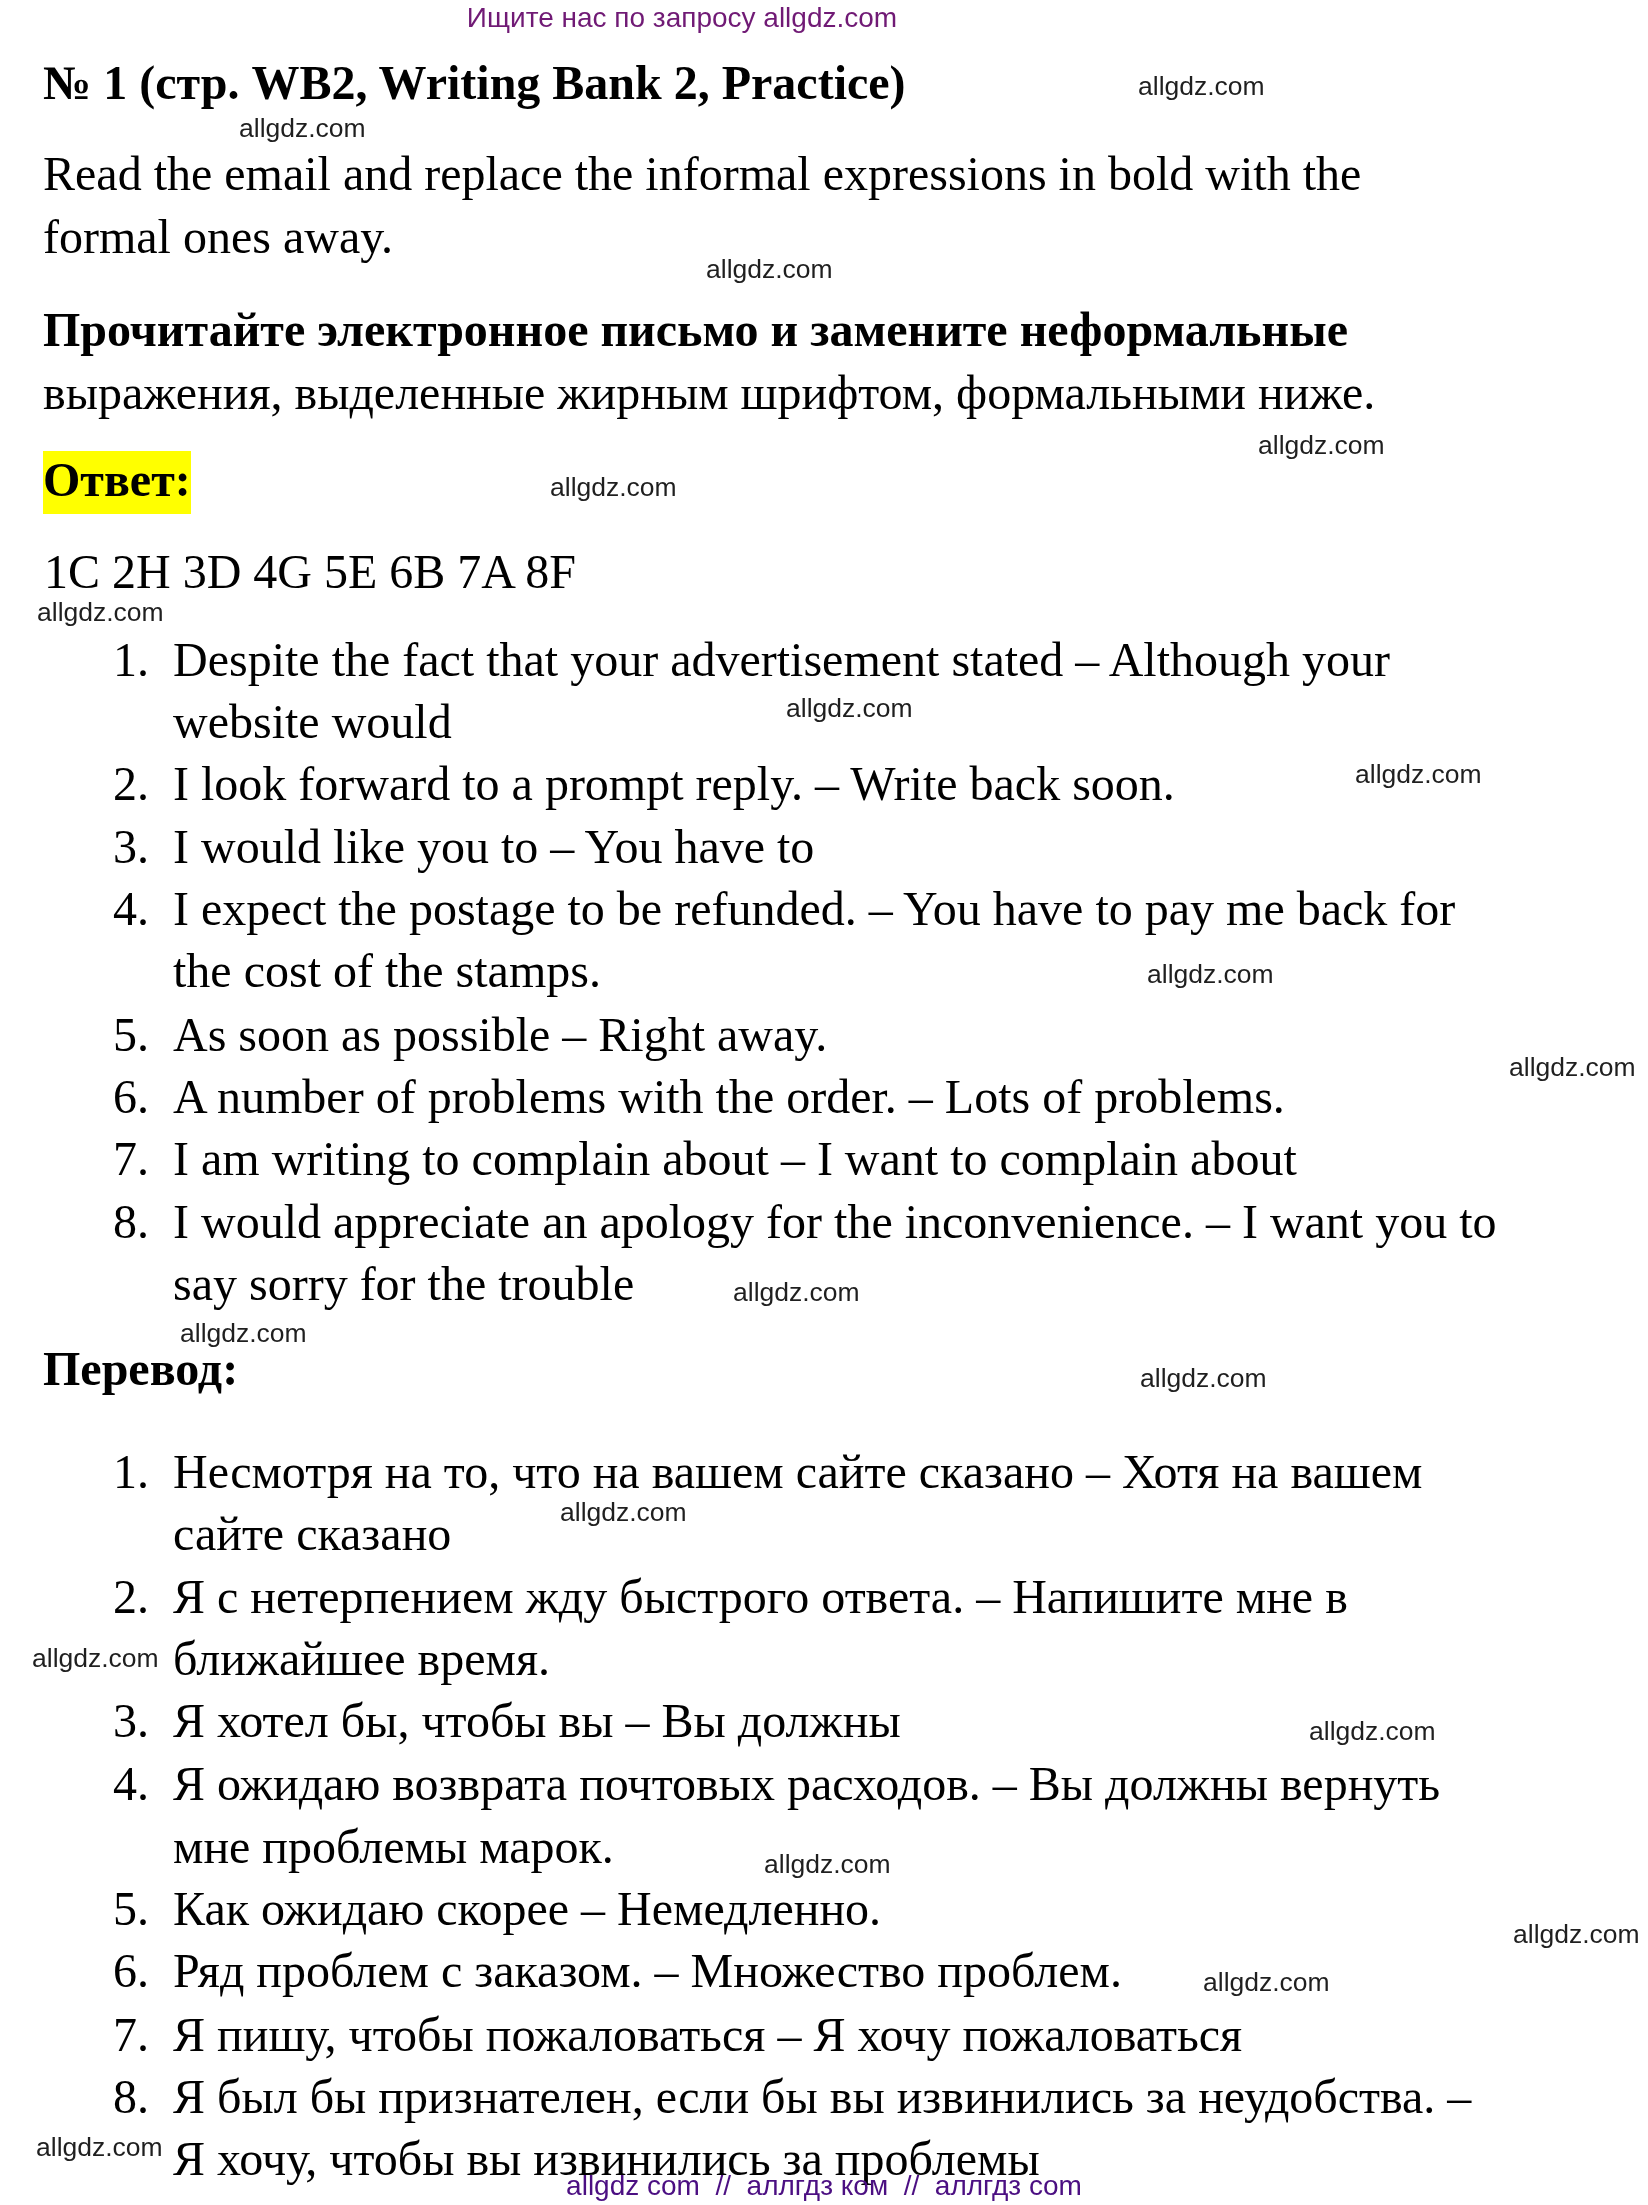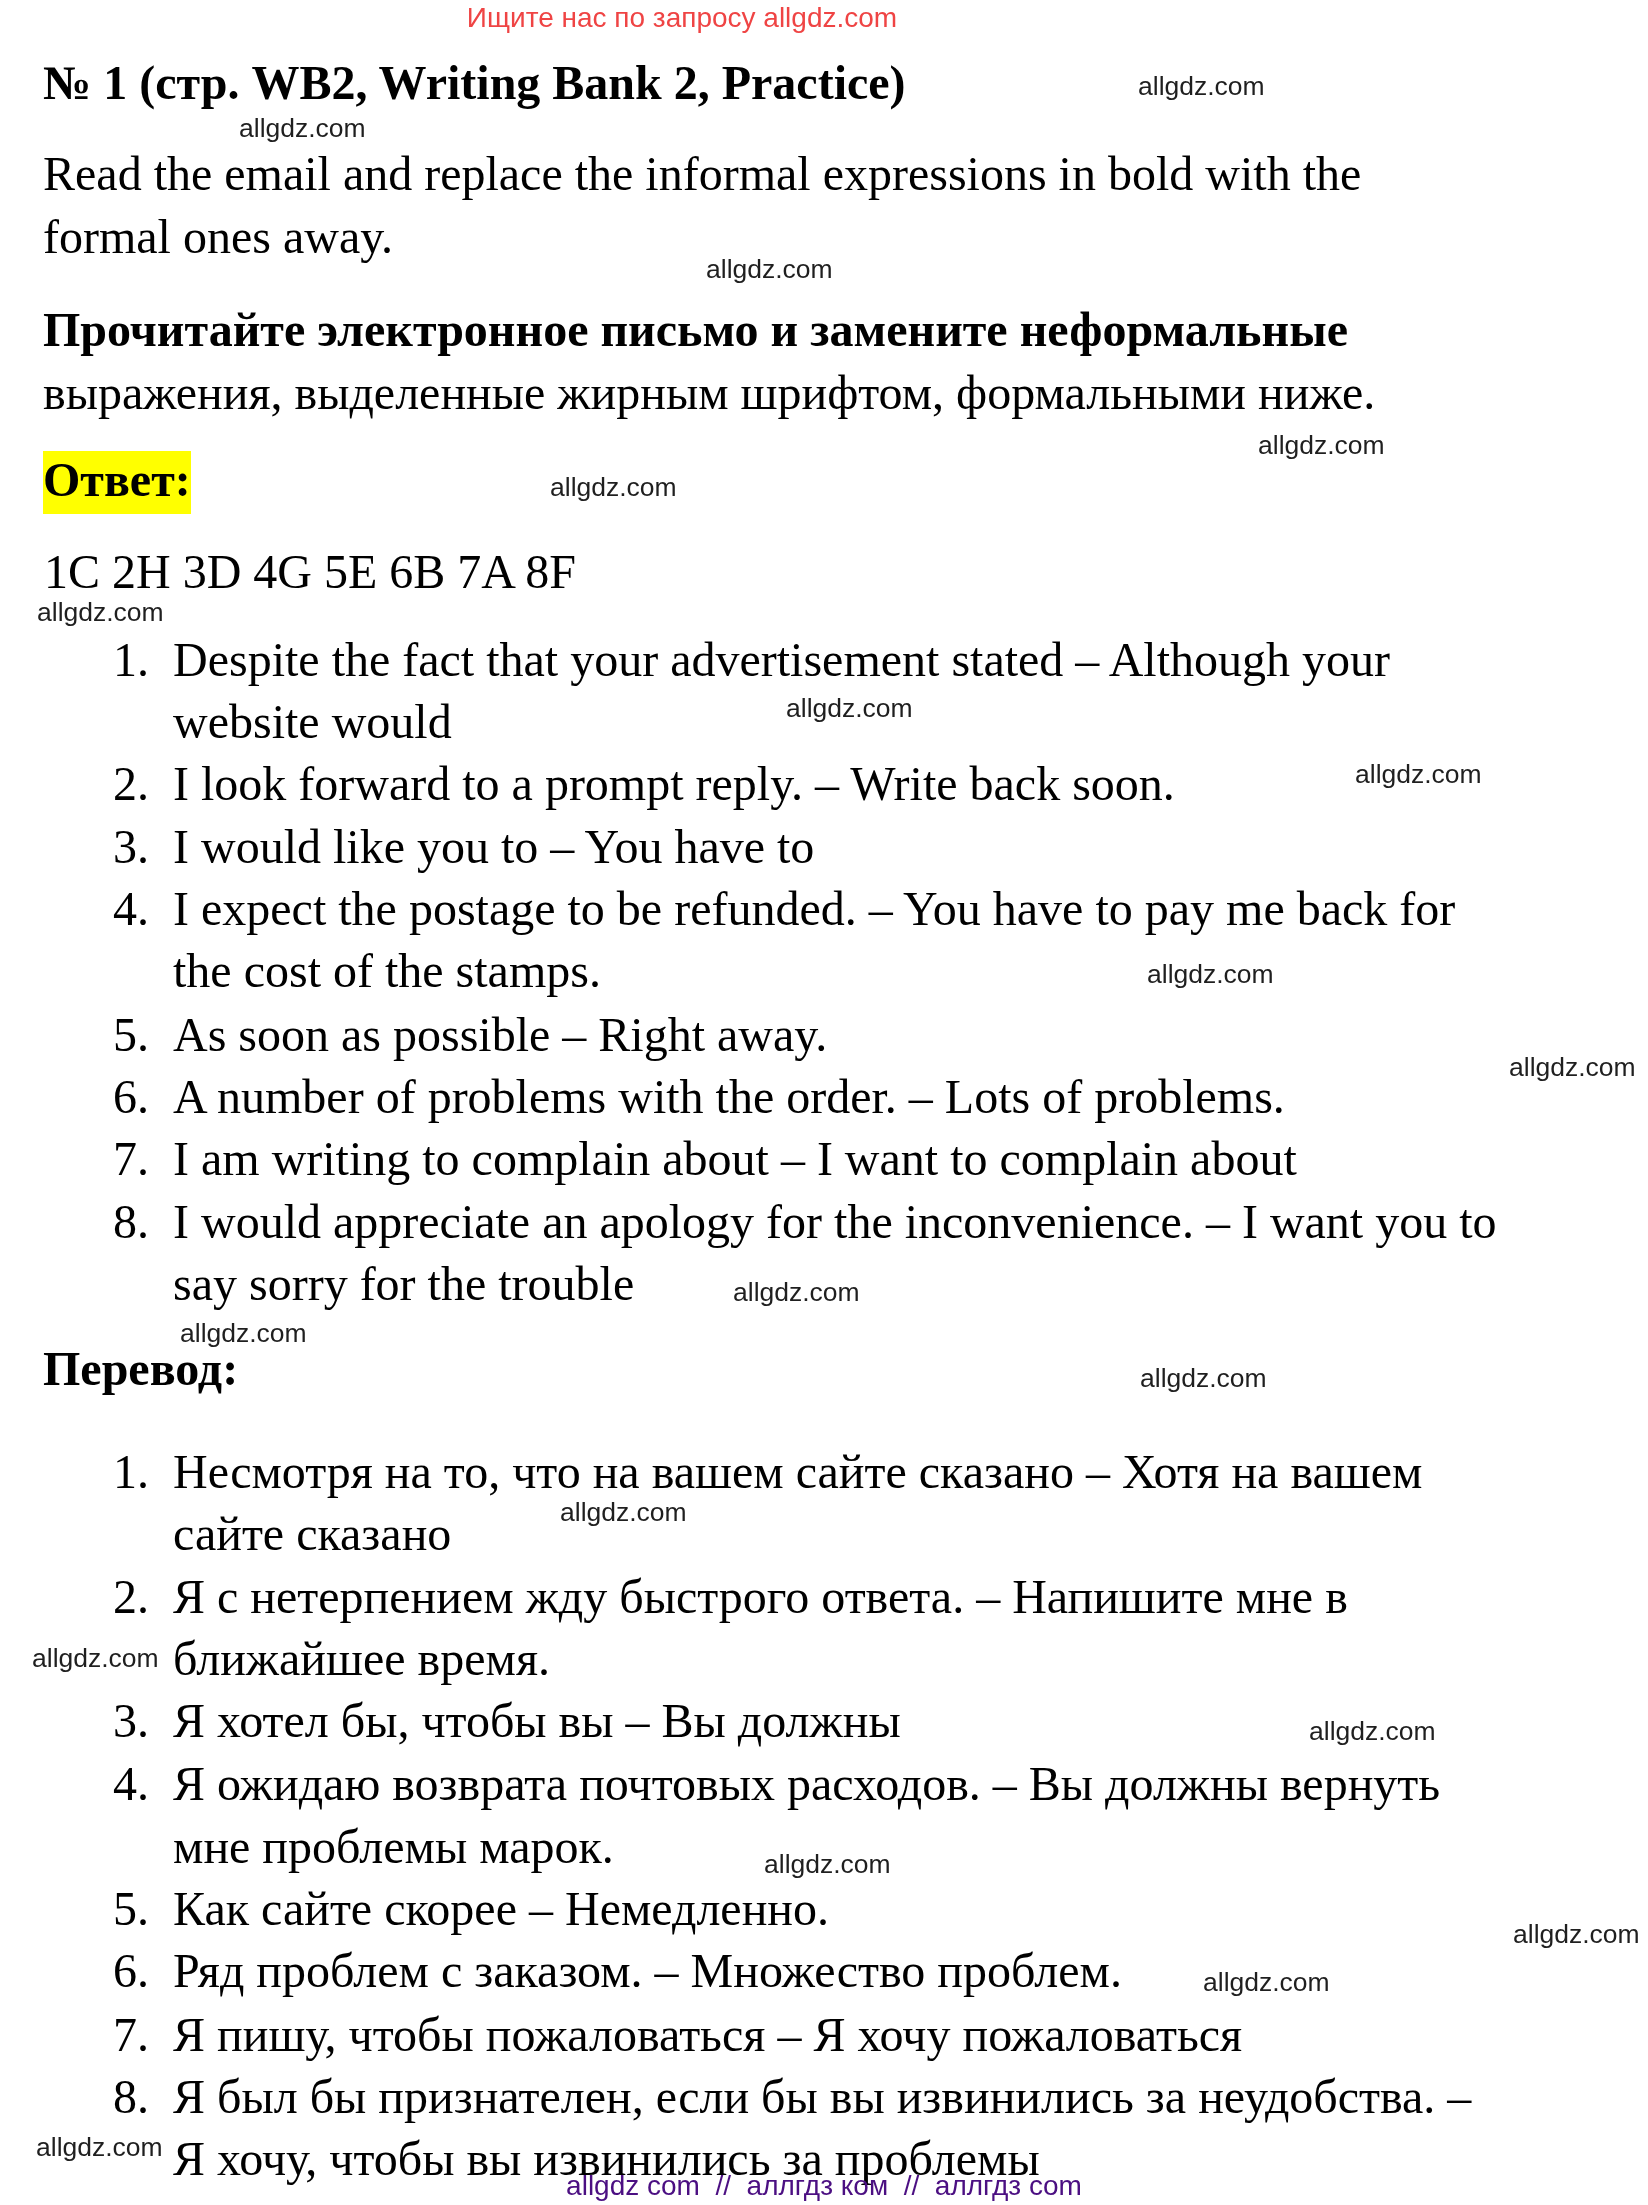--- a/index.html
+++ b/index.html
@@ -1,21 +1,21 @@
 <!DOCTYPE html>
 <html style="font-size:13.7px"><head>
 <meta charset="utf-8">
 <style>
   html, body { margin: 0; padding: 0; background: #ffffff; }
   body { width: 1648px; height: 2205px; position: relative; overflow: hidden; }
   .serif { font-family: "Liberation Serif", "DejaVu Serif", serif; color: #000; }
   .sans { font-family: "Liberation Sans", "DejaVu Sans", sans-serif; }
   .line { position: absolute; font-size: 48px; line-height: 62px; height: 62px; white-space: nowrap; }
   .bold { font-weight: bold; }
-  .banner { position: absolute; top: 1.7px; left: 0; width: 1364px; text-align: center; font-size: 28px; line-height: 32px; color: #ef4444; }
+  .banner { position: absolute; top: 1.7px; left: 0; width: 1364px; text-align: center; font-size: 28px; line-height: 32px; color: #701a75; }
   .footer { position: absolute; top: 2169px; left: 0; width: 1648px; text-align: center; font-size: 28px; line-height: 34px; color: #4b0f82; white-space: pre; }
   .wm { position: absolute; font-size: 26.5px; line-height: 29px; color: #1f1f1f; white-space: nowrap; }
   .hl { background: #ffff00; padding: 1.7px 0 7.7px 0; }
   .num { position: absolute; left: 113px; }
   .txt { position: absolute; left: 173px; }
 </style>
 </head>
 <body>
 
 <div class="banner sans">Ищите нас по запросу allgdz.com</div>
@@ -74,21 +74,21 @@
   <div class="line serif txt" style="top:1628px;">ближайшее время.</div>
 
   <div class="line serif num" style="top:1690px;">3.</div>
   <div class="line serif txt" style="top:1690px;">Я хотел бы, чтобы вы – Вы должны</div>
 
   <div class="line serif num" style="top:1753px;">4.</div>
   <div class="line serif txt" style="top:1753px;">Я ожидаю возврата почтовых расходов. – Вы должны вернуть</div>
   <div class="line serif txt" style="top:1816px;">мне проблемы марок.</div>
 
   <div class="line serif num" style="top:1878px;">5.</div>
-  <div class="line serif txt" style="top:1878px;">Как сайте скорее – Немедленно.</div>
+  <div class="line serif txt" style="top:1878px;">Как ожидаю скорее – Немедленно.</div>
 
   <div class="line serif num" style="top:1940px;">6.</div>
   <div class="line serif txt" style="top:1940px;">Ряд проблем с заказом. – Множество проблем.</div>
 
   <div class="line serif num" style="top:2004px;">7.</div>
   <div class="line serif txt" style="top:2004px;">Я пишу, чтобы пожаловаться – Я хочу пожаловаться</div>
 
   <div class="line serif num" style="top:2066px;">8.</div>
   <div class="line serif txt" style="top:2066px;">Я был бы признателен, если бы вы извинились за неудобства. –</div>
   <div class="line serif txt" style="top:2128px;">Я хочу, чтобы вы извинились за проблемы</div>

